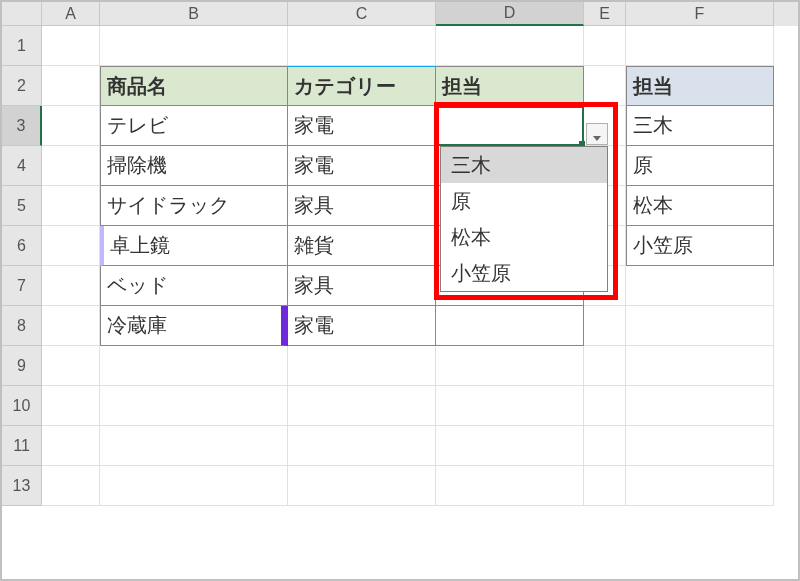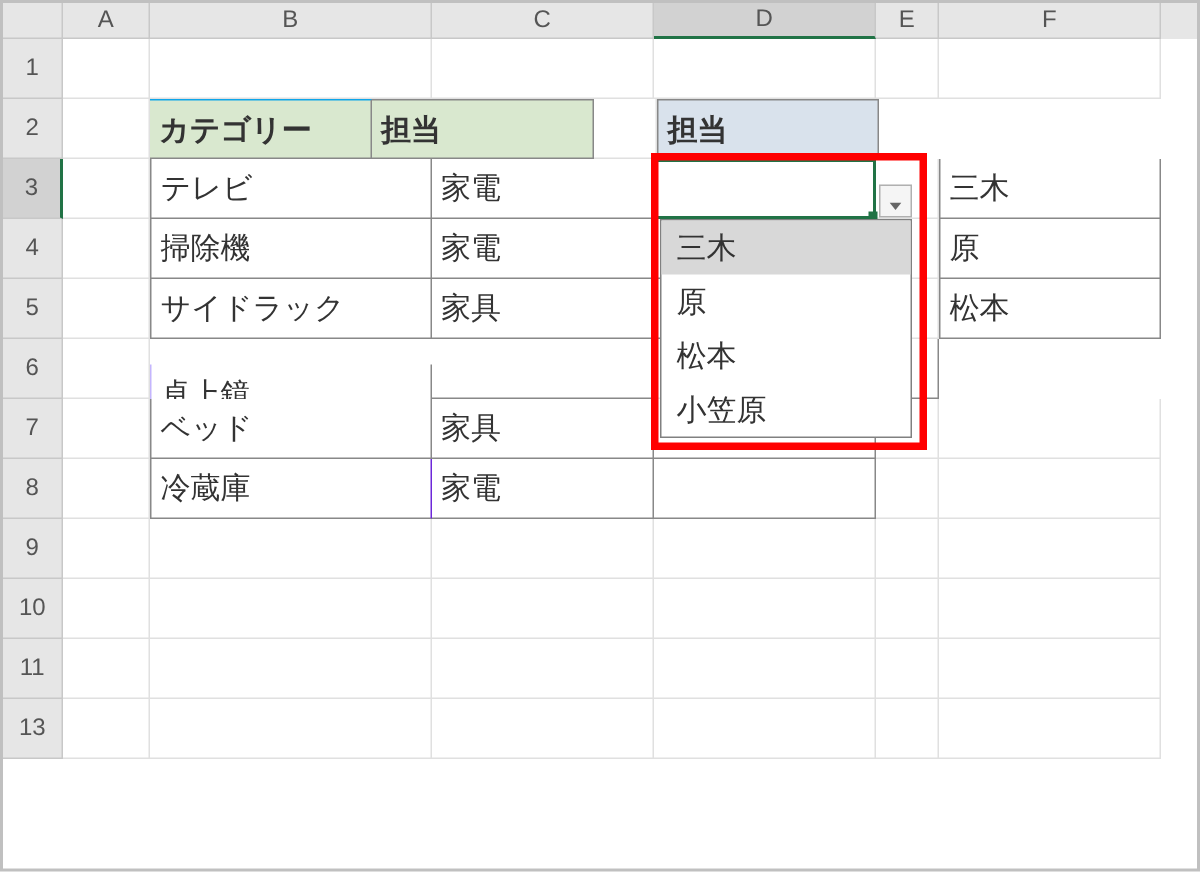--- a/index.html
+++ b/index.html
@@ -126,20 +126,21 @@
       <div class="cell wB"></div>
       <div class="cell wC"></div>
       <div class="cell wD"></div>
       <div class="cell wE"></div>
       <div class="cell wF"></div>
     </div>
 
     <div class="row">
       <div class="row-head">2</div>
       <div class="cell wA"></div>
+      <div class="cell wB hdr-green" style="border:1px solid #888;border-right:1px solid #888;">商品名</div>
       <div class="cell wC hdr-green" style="border-top:1px solid #0ea5e9;border-bottom:1px solid #888;border-right:1px solid #888;">カテゴリー</div>
       <div class="cell wD hdr-green" style="border-top:1px solid #888;border-bottom:1px solid #888;border-right:1px solid #888;">担当</div>
       <div class="cell wE"></div>
       <div class="cell wF hdr-blue" style="border:1px solid #888;">担当</div>
     </div>
 
     <div class="row">
       <div class="row-head active">3</div>
       <div class="cell wA"></div>
       <div class="cell wB" style="border-left:1px solid #888;border-right:1px solid #888;border-bottom:1px solid #888;text-align:center;">テレビ</div>
@@ -165,40 +166,41 @@
       <div class="cell wB" style="border-left:1px solid #888;border-right:1px solid #888;border-bottom:1px solid #888;">サイドラック</div>
       <div class="cell wC" style="border-right:1px solid #888;border-bottom:1px solid #888;">家具</div>
       <div class="cell wD" style="border-right:1px solid #888;border-bottom:1px solid #888;"></div>
       <div class="cell wE"></div>
       <div class="cell wF" style="border-left:1px solid #888;border-right:1px solid #888;border-bottom:1px solid #888;">松本</div>
     </div>
 
     <div class="row">
       <div class="row-head">6</div>
       <div class="cell wA"></div>
-      <div class="cell wB" style="border-left:1px solid #c4b5fd;border-right:1px solid #888;border-bottom:1px solid #888;margin-top:17px;">卓上鏡</div>
+      <div class="cell wB" style="border-left:4px solid #c4b5fd;border-right:1px solid #888;border-bottom:1px solid #888;">卓上鏡</div>
+      <div class="cell wC" style="border-right:1px solid #888;border-bottom:1px solid #888;">雑貨</div>
       <div class="cell wD" style="border-right:1px solid #888;border-bottom:1px solid #888;"></div>
       <div class="cell wE"></div>
       <div class="cell wF" style="border-left:1px solid #888;border-right:1px solid #888;border-bottom:1px solid #888;">小笠原</div>
     </div>
 
     <div class="row">
       <div class="row-head">7</div>
       <div class="cell wA"></div>
       <div class="cell wB" style="border-left:1px solid #888;border-right:1px solid #888;border-bottom:1px solid #888;text-align:center;">ベッド</div>
       <div class="cell wC" style="border-right:1px solid #888;border-bottom:1px solid #888;">家具</div>
       <div class="cell wD" style="border-right:1px solid #888;border-bottom:1px solid #888;"></div>
       <div class="cell wE"></div>
       <div class="cell wF"></div>
     </div>
 
     <div class="row">
       <div class="row-head">8</div>
       <div class="cell wA"></div>
-      <div class="cell wB" style="border-left:1px solid #888;border-right:1px solid #6d28d9;border-bottom:1px solid #888;text-align:center;">冷蔵庫</div>
+      <div class="cell wB" style="border-left:1px solid #888;border-right:7px solid #6d28d9;border-bottom:1px solid #888;text-align:center;">冷蔵庫</div>
       <div class="cell wC" style="border-right:1px solid #888;border-bottom:1px solid #888;">家電</div>
       <div class="cell wD" style="border-right:1px solid #888;border-bottom:1px solid #888;"></div>
       <div class="cell wE"></div>
       <div class="cell wF"></div>
     </div>
 
     <div class="row">
       <div class="row-head">9</div>
       <div class="cell wA"></div>
         <div class="cell wB"></div>

